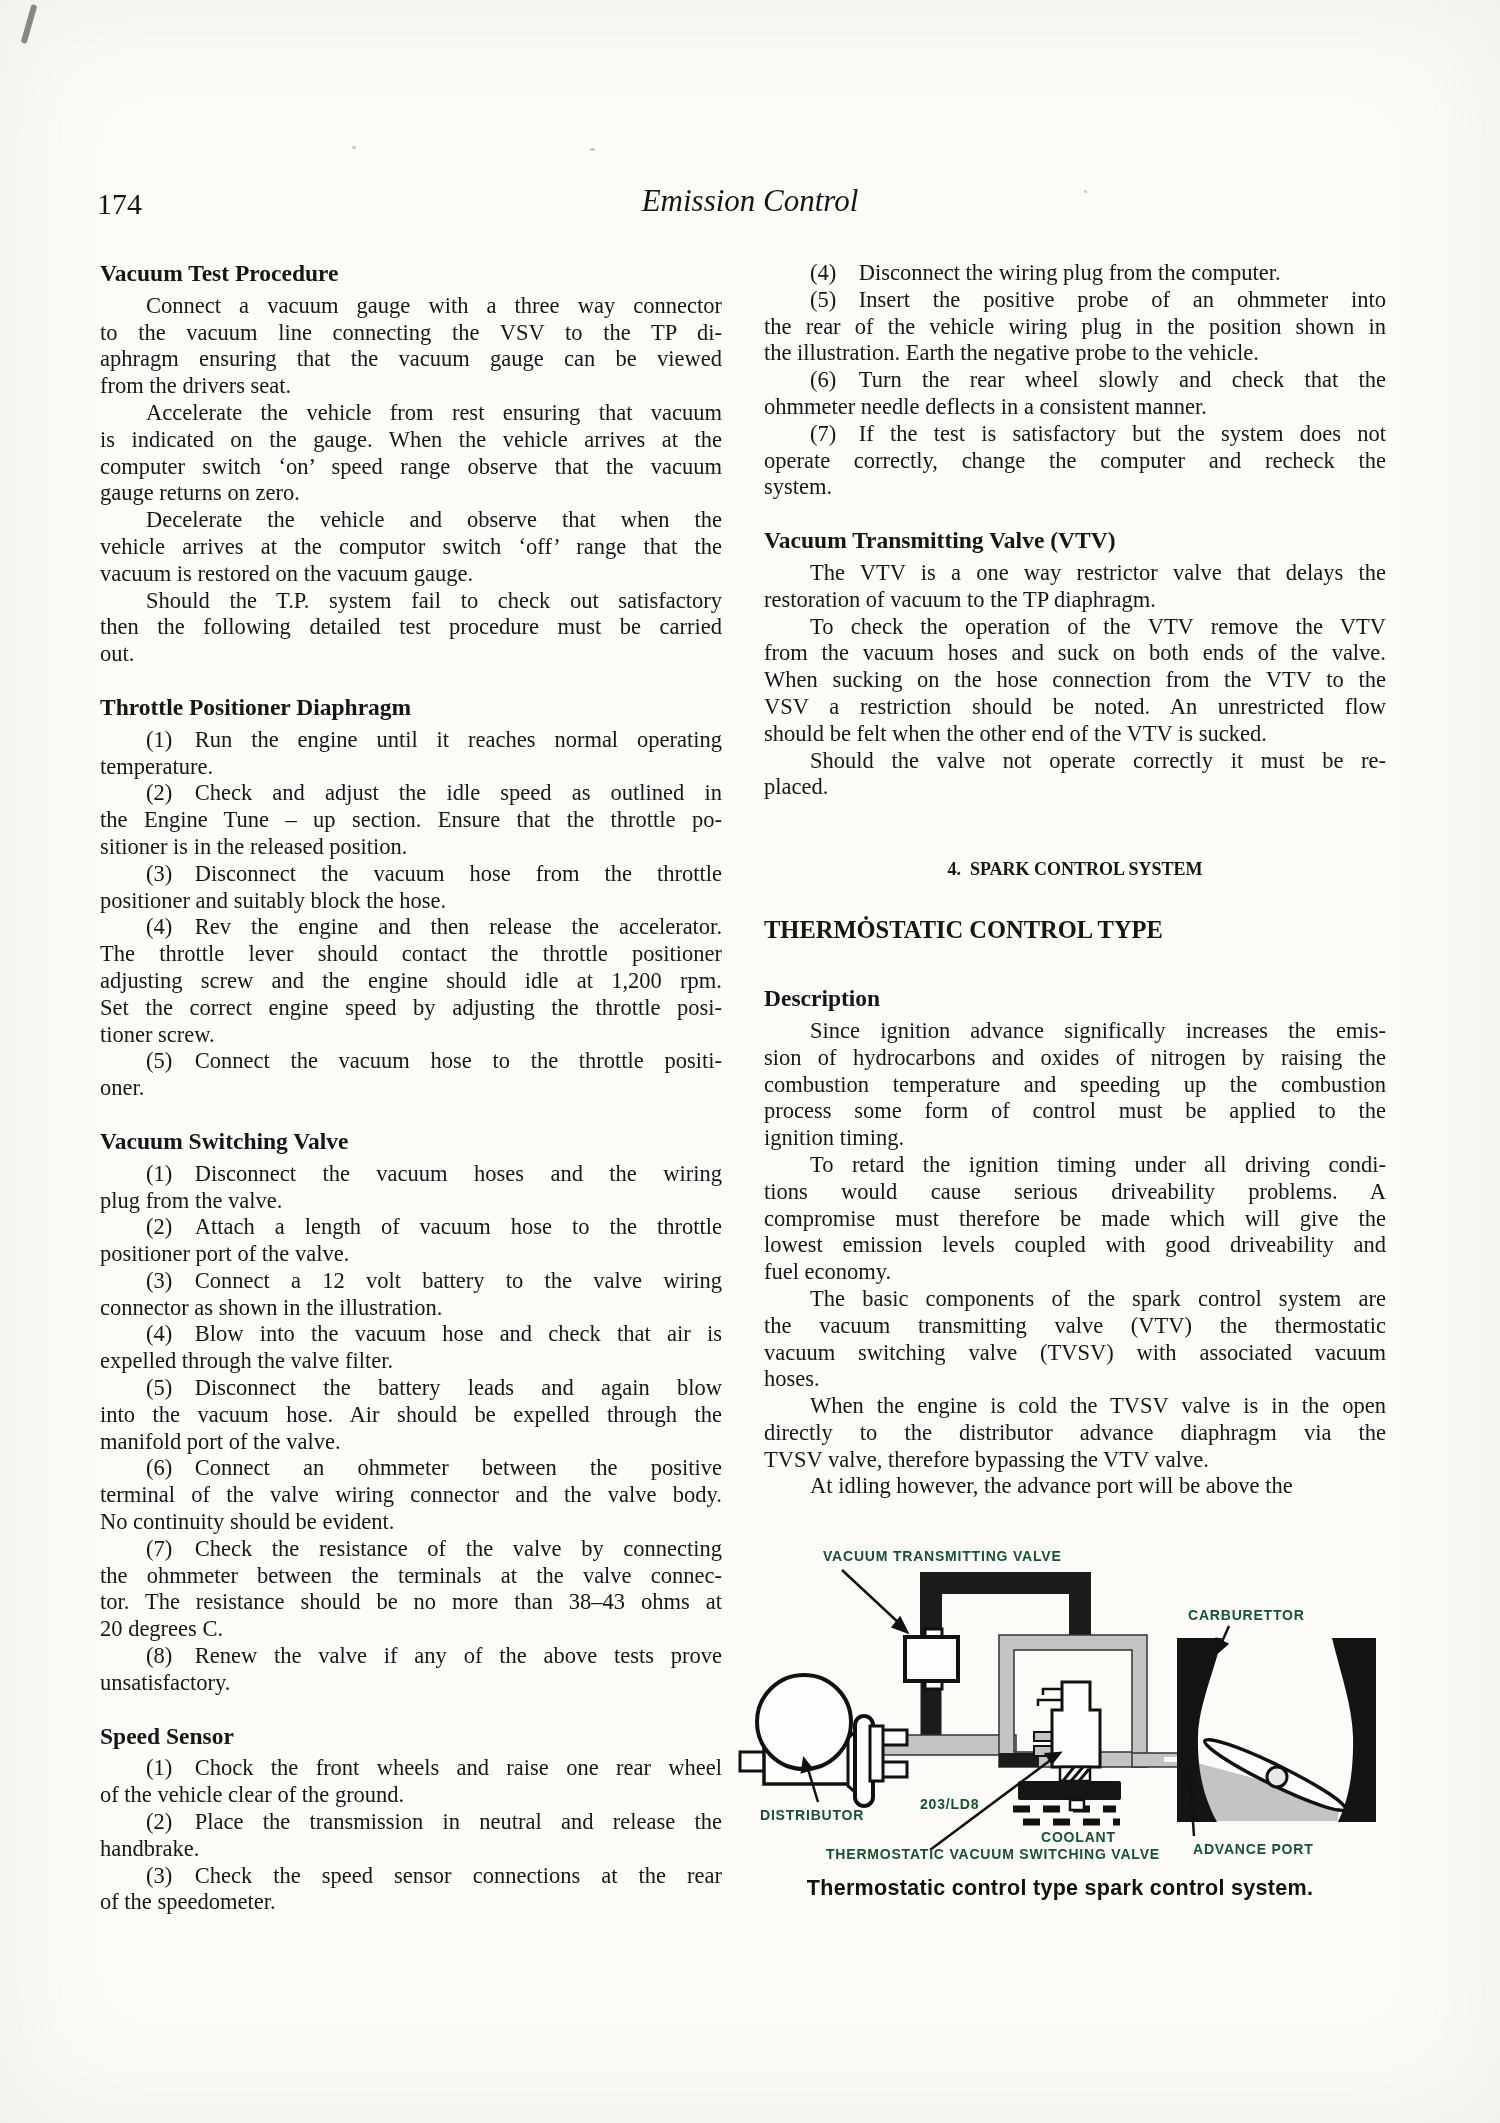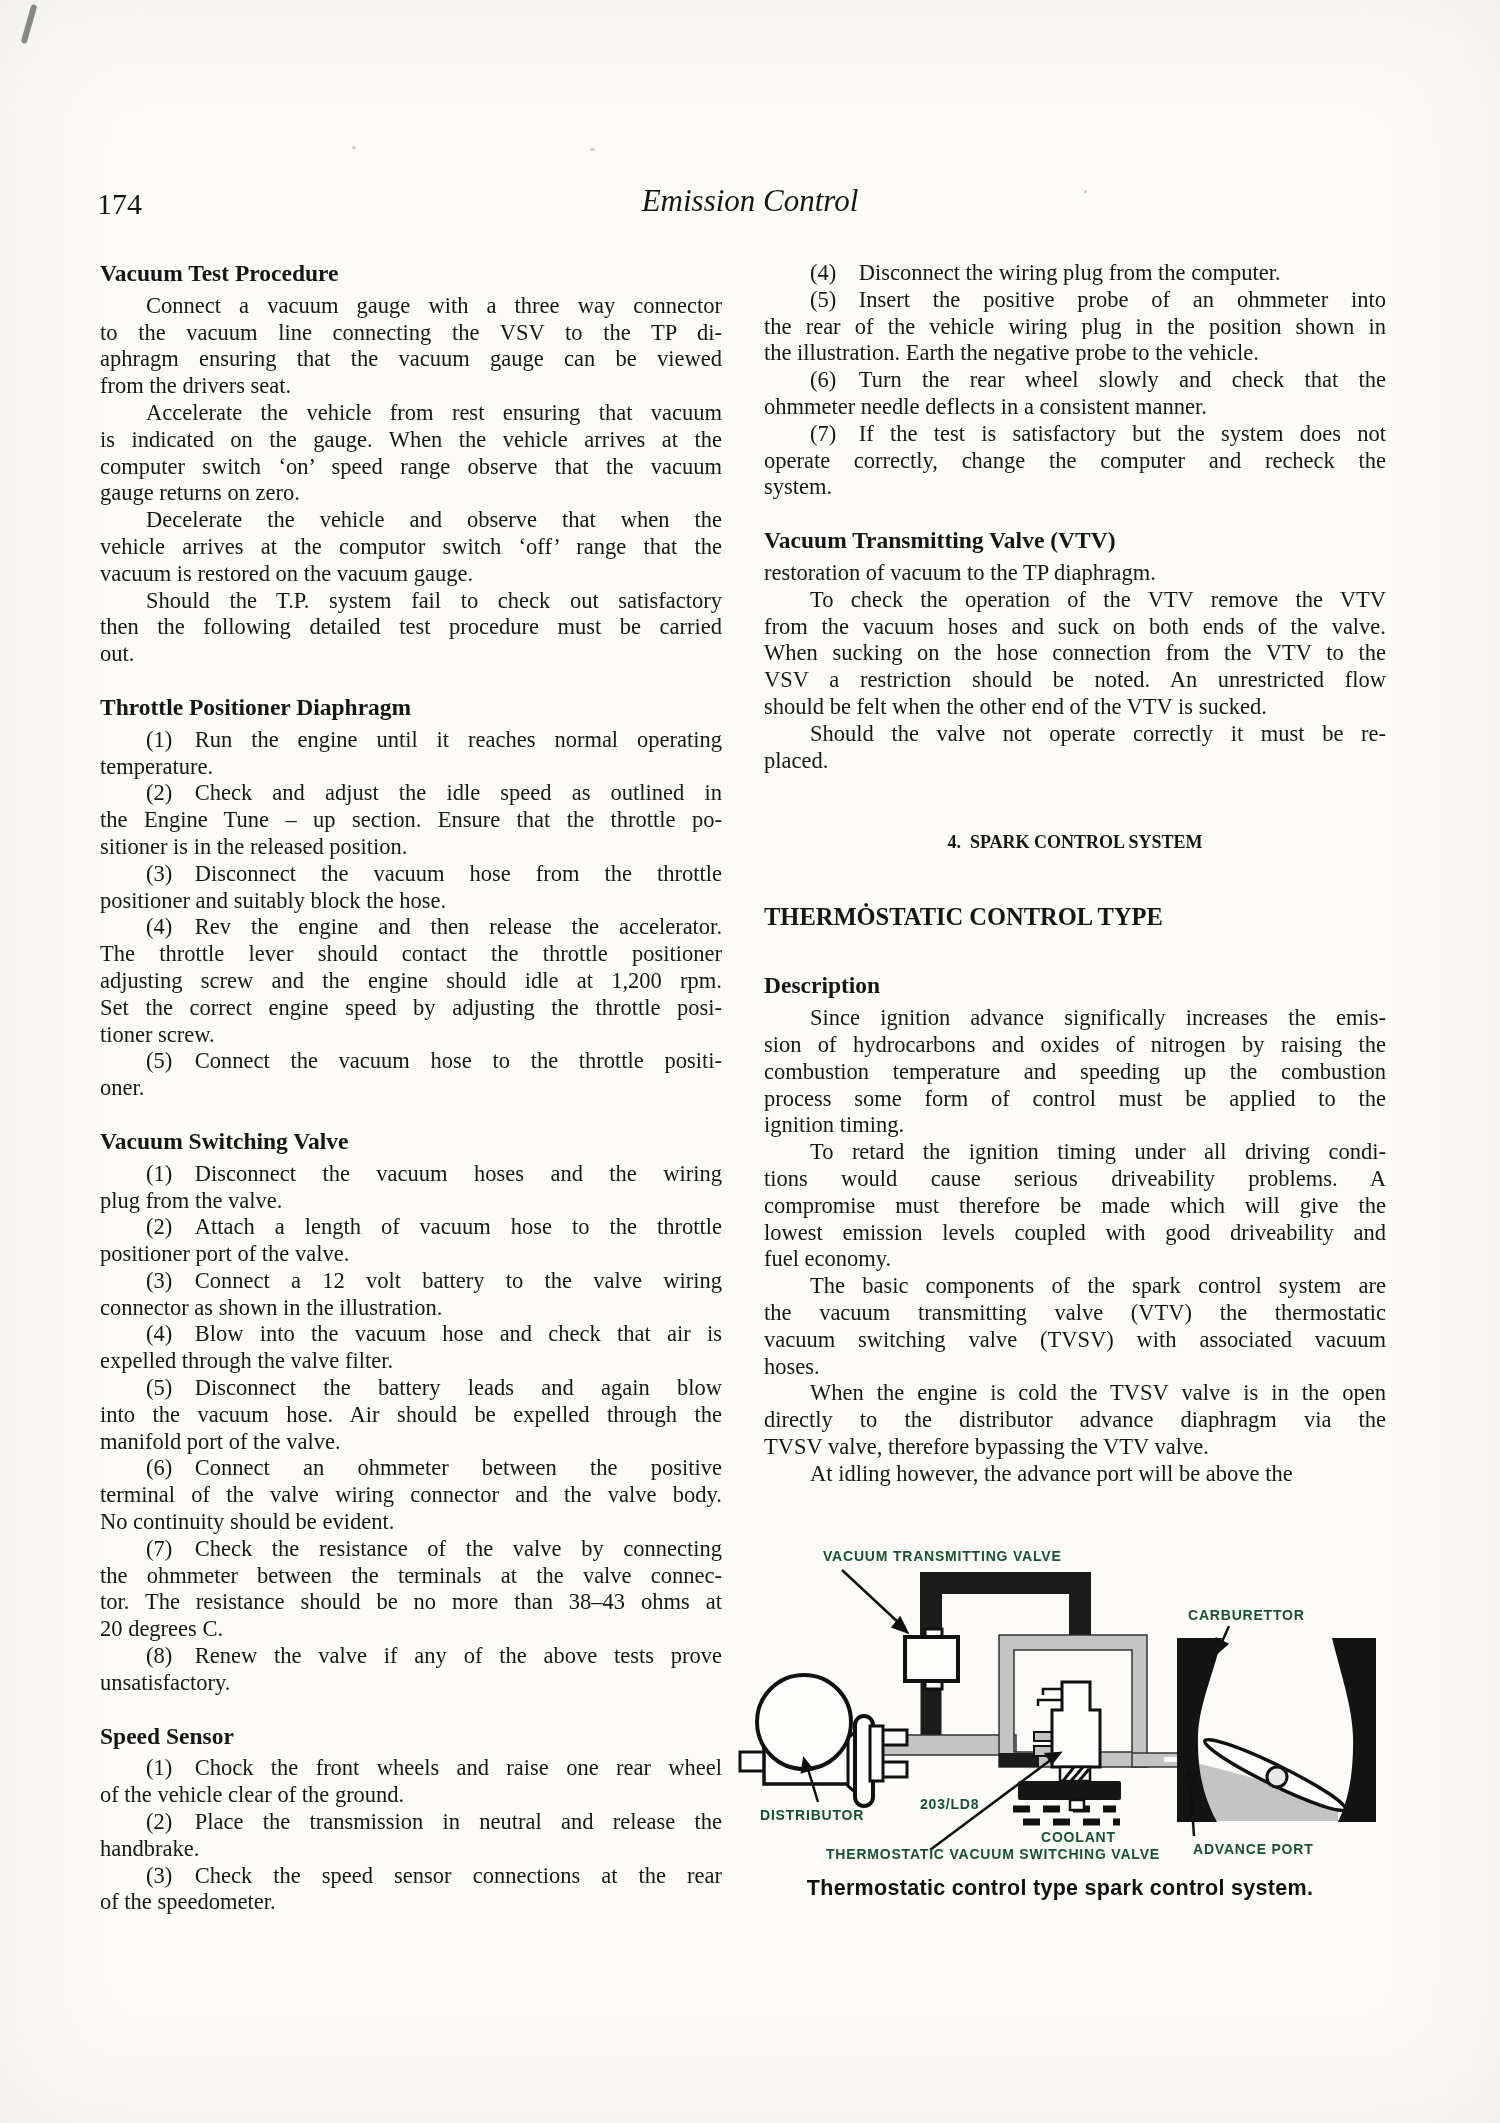--- a/index.html
+++ b/index.html
@@ -14,21 +14,21 @@
   .pageno{position:absolute;left:97px;top:188px;font-size:30px;line-height:32px;}
   .title{position:absolute;left:10px;top:184px;width:1480px;text-align:center;
          font-size:31px;line-height:34px;font-style:italic;}
   
   .col{position:absolute;top:260px;width:622px;}
   .col.left{left:100px;}
   .col.right{left:764px;}
   .h{font-weight:bold;font-size:23.5px;line-height:26.8px;margin:26px 0 6px 0;}
   .col > :first-child{margin-top:0;}
   .hc{font-weight:bold;font-size:18px;line-height:32px;margin:52px 0 0 0;text-align:center;}
-  .hsub{font-weight:bold;font-size:24.5px;line-height:30px;margin:44px 0 0 0;}
+  .hsub{font-weight:bold;font-size:24.5px;line-height:30px;margin:30px 0 0 0;}
   .h.desc{margin-top:40px;}
   .para{margin:0;}
   .ln{font-size:22.5px;line-height:26.8px;text-align:justify;text-align-last:justify;}
   .ln.first{text-indent:46px;}
   .ln.last{text-align-last:left;}
   
   .diagram{position:absolute;left:540px;top:1540px;width:920px;height:400px;}
   .diagram svg{position:absolute;left:0;top:0;}
   .dlabel{position:absolute;font-family:"Liberation Sans","DejaVu Sans",sans-serif;
           font-weight:bold;font-size:14px;line-height:16px;letter-spacing:.8px;color:#14532d;white-space:nowrap;}
@@ -166,20 +166,21 @@
         <div class="ln first">(6) Turn the rear wheel slowly and check that the</div>
         <div class="ln last">ohmmeter needle deflects in a consistent manner.</div>
       </div>
       <div class="para">
         <div class="ln first">(7) If the test is satisfactory but the system does not</div>
         <div class="ln">operate correctly, change the computer and recheck the</div>
         <div class="ln last">system.</div>
       </div>
       <div class="h">Vacuum Transmitting Valve (VTV)</div>
       <div class="para">
+        <div class="ln first">The VTV is a one way restrictor valve that delays the</div>
         <div class="ln last">restoration of vacuum to the TP diaphragm.</div>
       </div>
       <div class="para">
         <div class="ln first">To check the operation of the VTV remove the VTV</div>
         <div class="ln">from the vacuum hoses and suck on both ends of the valve.</div>
         <div class="ln">When sucking on the hose connection from the VTV to the</div>
         <div class="ln">VSV a restriction should be noted. An unrestricted flow</div>
         <div class="ln last">should be felt when the other end of the VTV is sucked.</div>
       </div>
       <div class="para">

